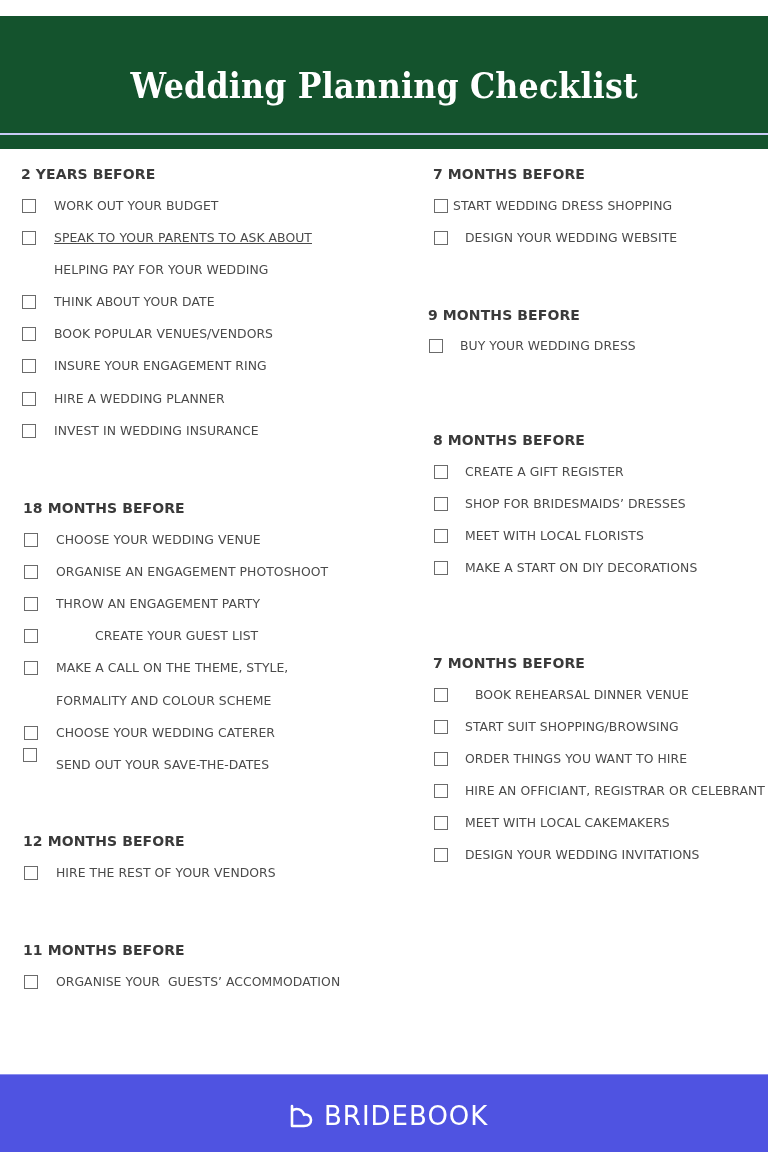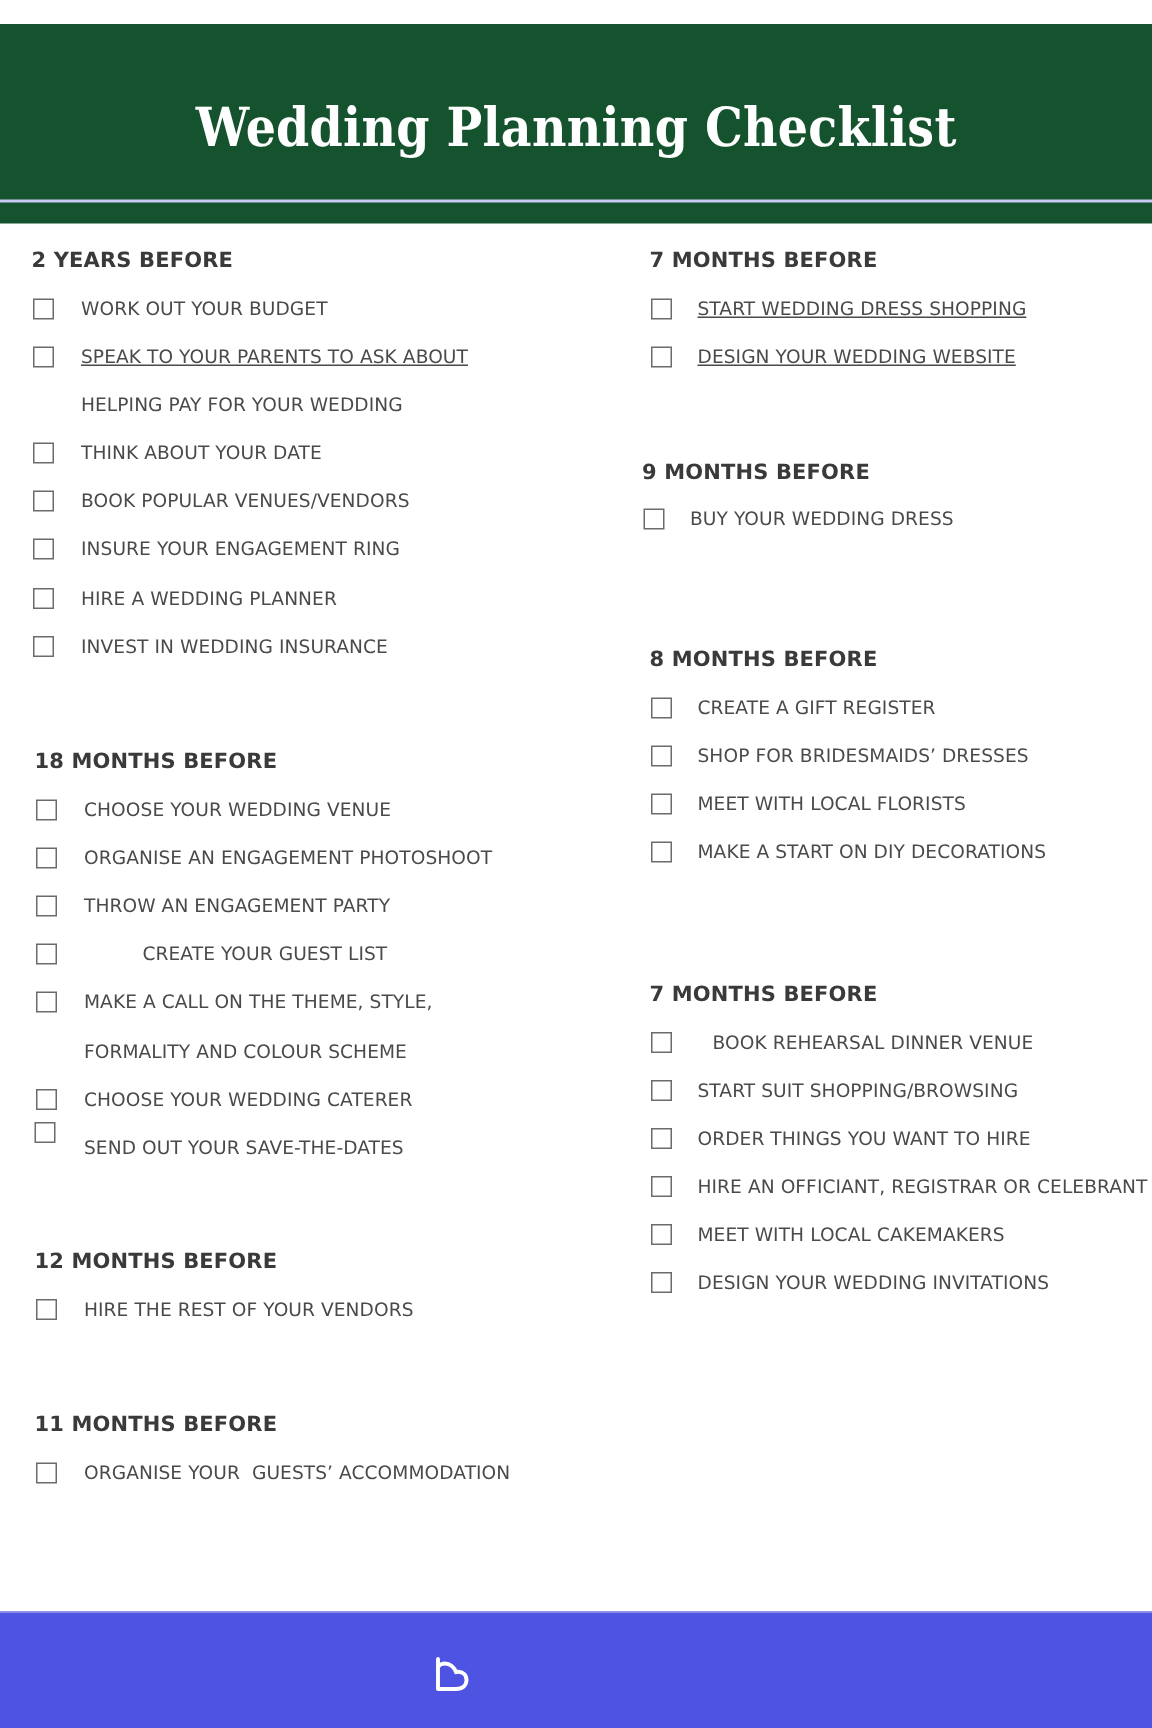--- a/index.html
+++ b/index.html
@@ -155,25 +155,25 @@
   <div class="item" style="top:32px; left:1px;">
     <span class="cb"></span>
     <span class="label" style="left:32px; white-space:pre;">ORGANISE YOUR  GUESTS’ ACCOMMODATION</span>
   </div>
 </div>
 
 <div class="section" style="left:433px; top:164px; width:330px; height:90px;">
   <div class="section-title">7 MONTHS BEFORE</div>
   <div class="item" style="top:32px; left:1px;">
     <span class="cb"></span>
-    <span class="label" style="left:31px;text-decoration:underline;">START WEDDING DRESS SHOPPING</span>
-  </div>
-  <div class="item" style="top:64px; left:1px;">
-    <span class="cb"></span>
-    <span class="label" style="left:31px;text-decoration:underline;">DESIGN YOUR WEDDING WEBSITE</span>
+    <span class="label" style="left:19px;">START WEDDING DRESS SHOPPING</span>
+  </div>
+  <div class="item" style="top:64px; left:1px;">
+    <span class="cb"></span>
+    <span class="label" style="left:31px;">DESIGN YOUR WEDDING WEBSITE</span>
   </div>
 </div>
 
 <div class="section" style="left:428px; top:305px; width:330px; height:60px;">
   <div class="section-title">9 MONTHS BEFORE</div>
   <div class="item" style="top:31px; left:1px;">
     <span class="cb"></span>
     <span class="label" style="left:31px;">BUY YOUR WEDDING DRESS</span>
   </div>
 </div>
@@ -227,13 +227,14 @@
 </div>
 
 <div class="footer-rule"></div>
 <div class="footer"></div>
 <div class="logo">
   <span>
     <svg width="26" height="26" viewBox="0 0 26 26">
       <path d="M4 3 L4 23 L16 23 C20.5 23 23 20.5 23 17 C23 13.5 20.5 11.5 17.5 11.5 C17 11.5 16.5 11.6 16 11.8 C15 8.5 12 6 8.5 6 C6.5 6 5 7 4 8" fill="none" stroke="#ffffff" stroke-width="2.6" stroke-linejoin="round" stroke-linecap="round"></path>
     </svg>
   </span>
+  <span class="logo-text">BRIDEBOOK</span>
 </div>
 
 </body></html>

